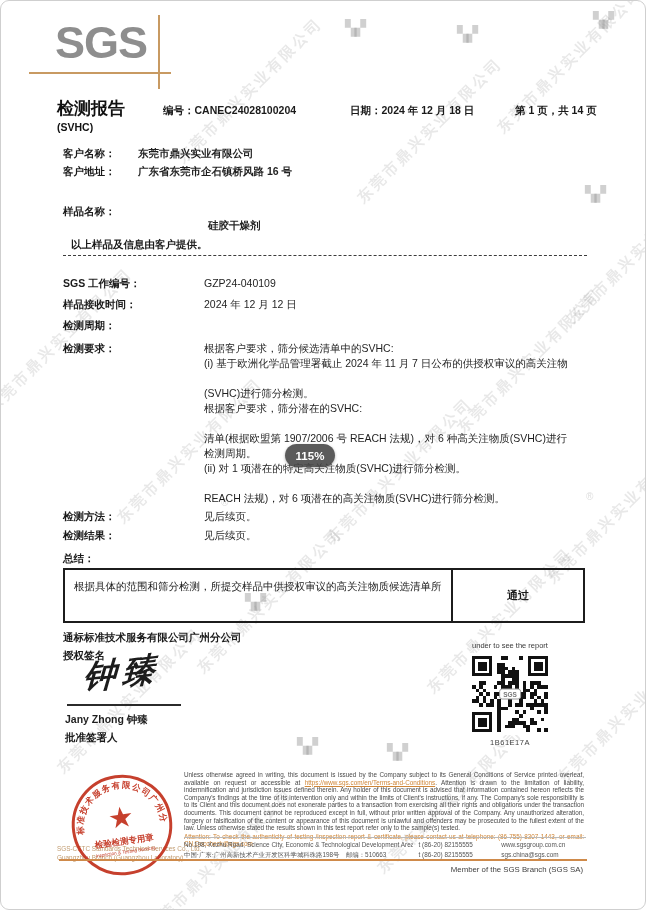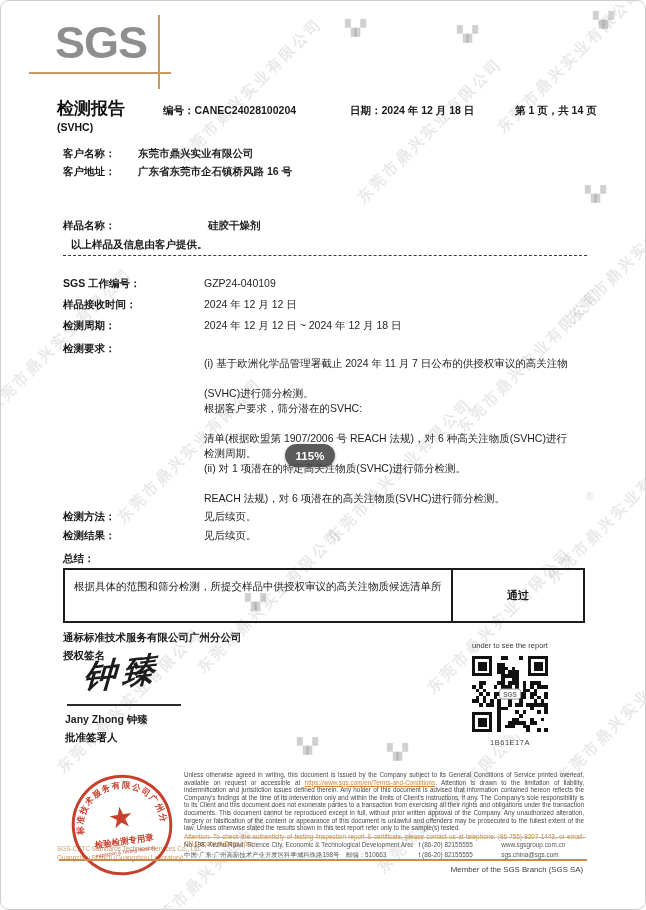--- a/index.html
+++ b/index.html
@@ -124,34 +124,34 @@
     <div class="abs subtitle">(SVHC)</div>
     <div class="abs meta" style="left:162px;"><span>编号：</span><span>CANEC24028100204</span></div>
     <div class="abs meta" style="left:349px;"><span>日期：</span><span>2024 年 12 月 18 日</span></div>
     <div class="abs meta" style="left:514px;">第 1 页，共 14 页</div>
 
     <div class="abs lbl" style="left:62px;top:146px">客户名称：</div>
     <div class="abs val" style="left:137px;top:146px">东莞市鼎兴实业有限公司</div>
     <div class="abs lbl" style="left:62px;top:164px">客户地址：</div>
     <div class="abs val" style="left:137px;top:164px">广东省东莞市企石镇桥风路 16 号</div>
 
-    <div class="abs lbl" style="left:62px;top:218px">样品名称：</div>
+    <div class="abs lbl" style="left:62px;top:204px">样品名称：</div>
     <div class="abs val" style="left:207px;top:218px">硅胶干燥剂</div>
     <div class="abs lbl" style="left:70px;top:237px">以上样品及信息由客户提供。</div>
 
     <div class="abs dashes"></div>
 
     <div class="abs lbl" style="left:62px;top:276px">SGS 工作编号：</div>
     <div class="abs val2" style="left:203px;top:276px">GZP24-040109</div>
     <div class="abs lbl" style="left:62px;top:297px">样品接收时间：</div>
     <div class="abs val2" style="left:203px;top:297px">2024 年 12 月 12 日</div>
     <div class="abs lbl" style="left:62px;top:318px">检测周期：</div>
-    <div class="abs val2" style="left:203px;top:318px">2024 年 12 月 12 日 ~ 2024 年 12 月 18 日</div>
 
     <div class="abs lbl" style="left:62px;top:341px">检测要求：</div>
+    <div class="reqline" style="top:341px">根据客户要求，筛分候选清单中的SVHC:</div>
     <div class="reqline" style="top:356px">(i) 基于欧洲化学品管理署截止 2024 年 11 月 7 日公布的供授权审议的高关注物</div>
     <div class="reqline" style="top:386px">(SVHC)进行筛分检测。</div>
     <div class="reqline" style="top:401px">根据客户要求，筛分潜在的SVHC:</div>
     <div class="reqline" style="top:431px">清单(根据欧盟第 1907/2006 号 REACH 法规)，对 6 种高关注物质(SVHC)进行</div>
     <div class="reqline" style="top:446px">检测周期。</div>
     <div class="reqline" style="top:461px">(ii) 对 1 项潜在的特定高关注物质(SVHC)进行筛分检测。</div>
     <div class="reqline" style="top:491px">REACH 法规)，对 6 项潜在的高关注物质(SVHC)进行筛分检测。</div>
 
     <div class="abs zoom-pill">115%</div>
 

